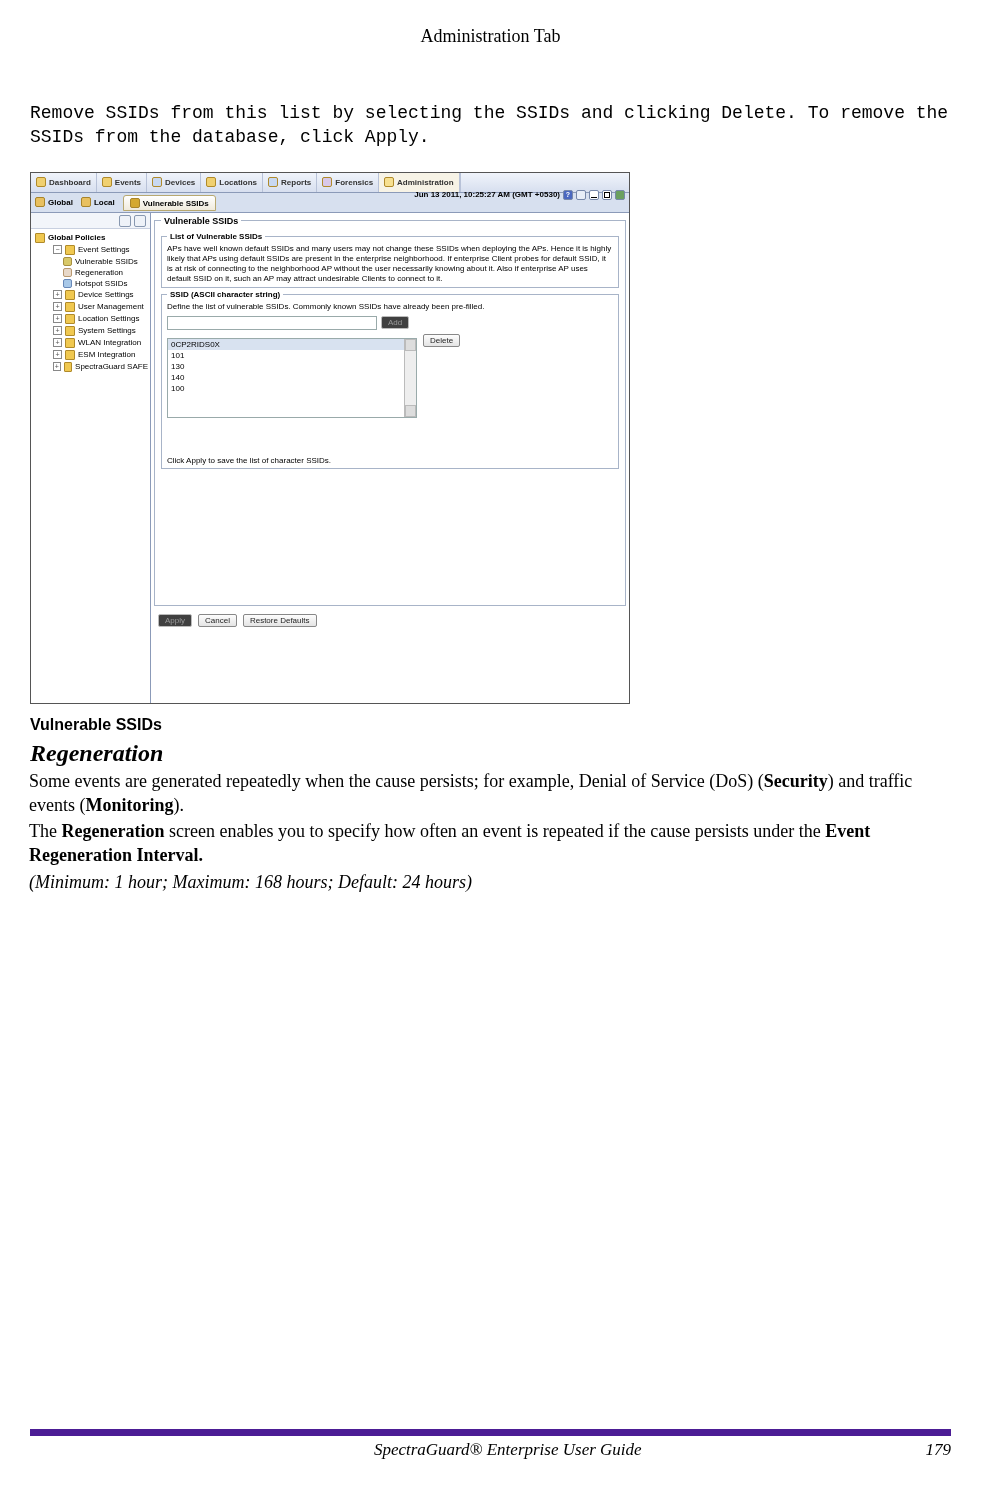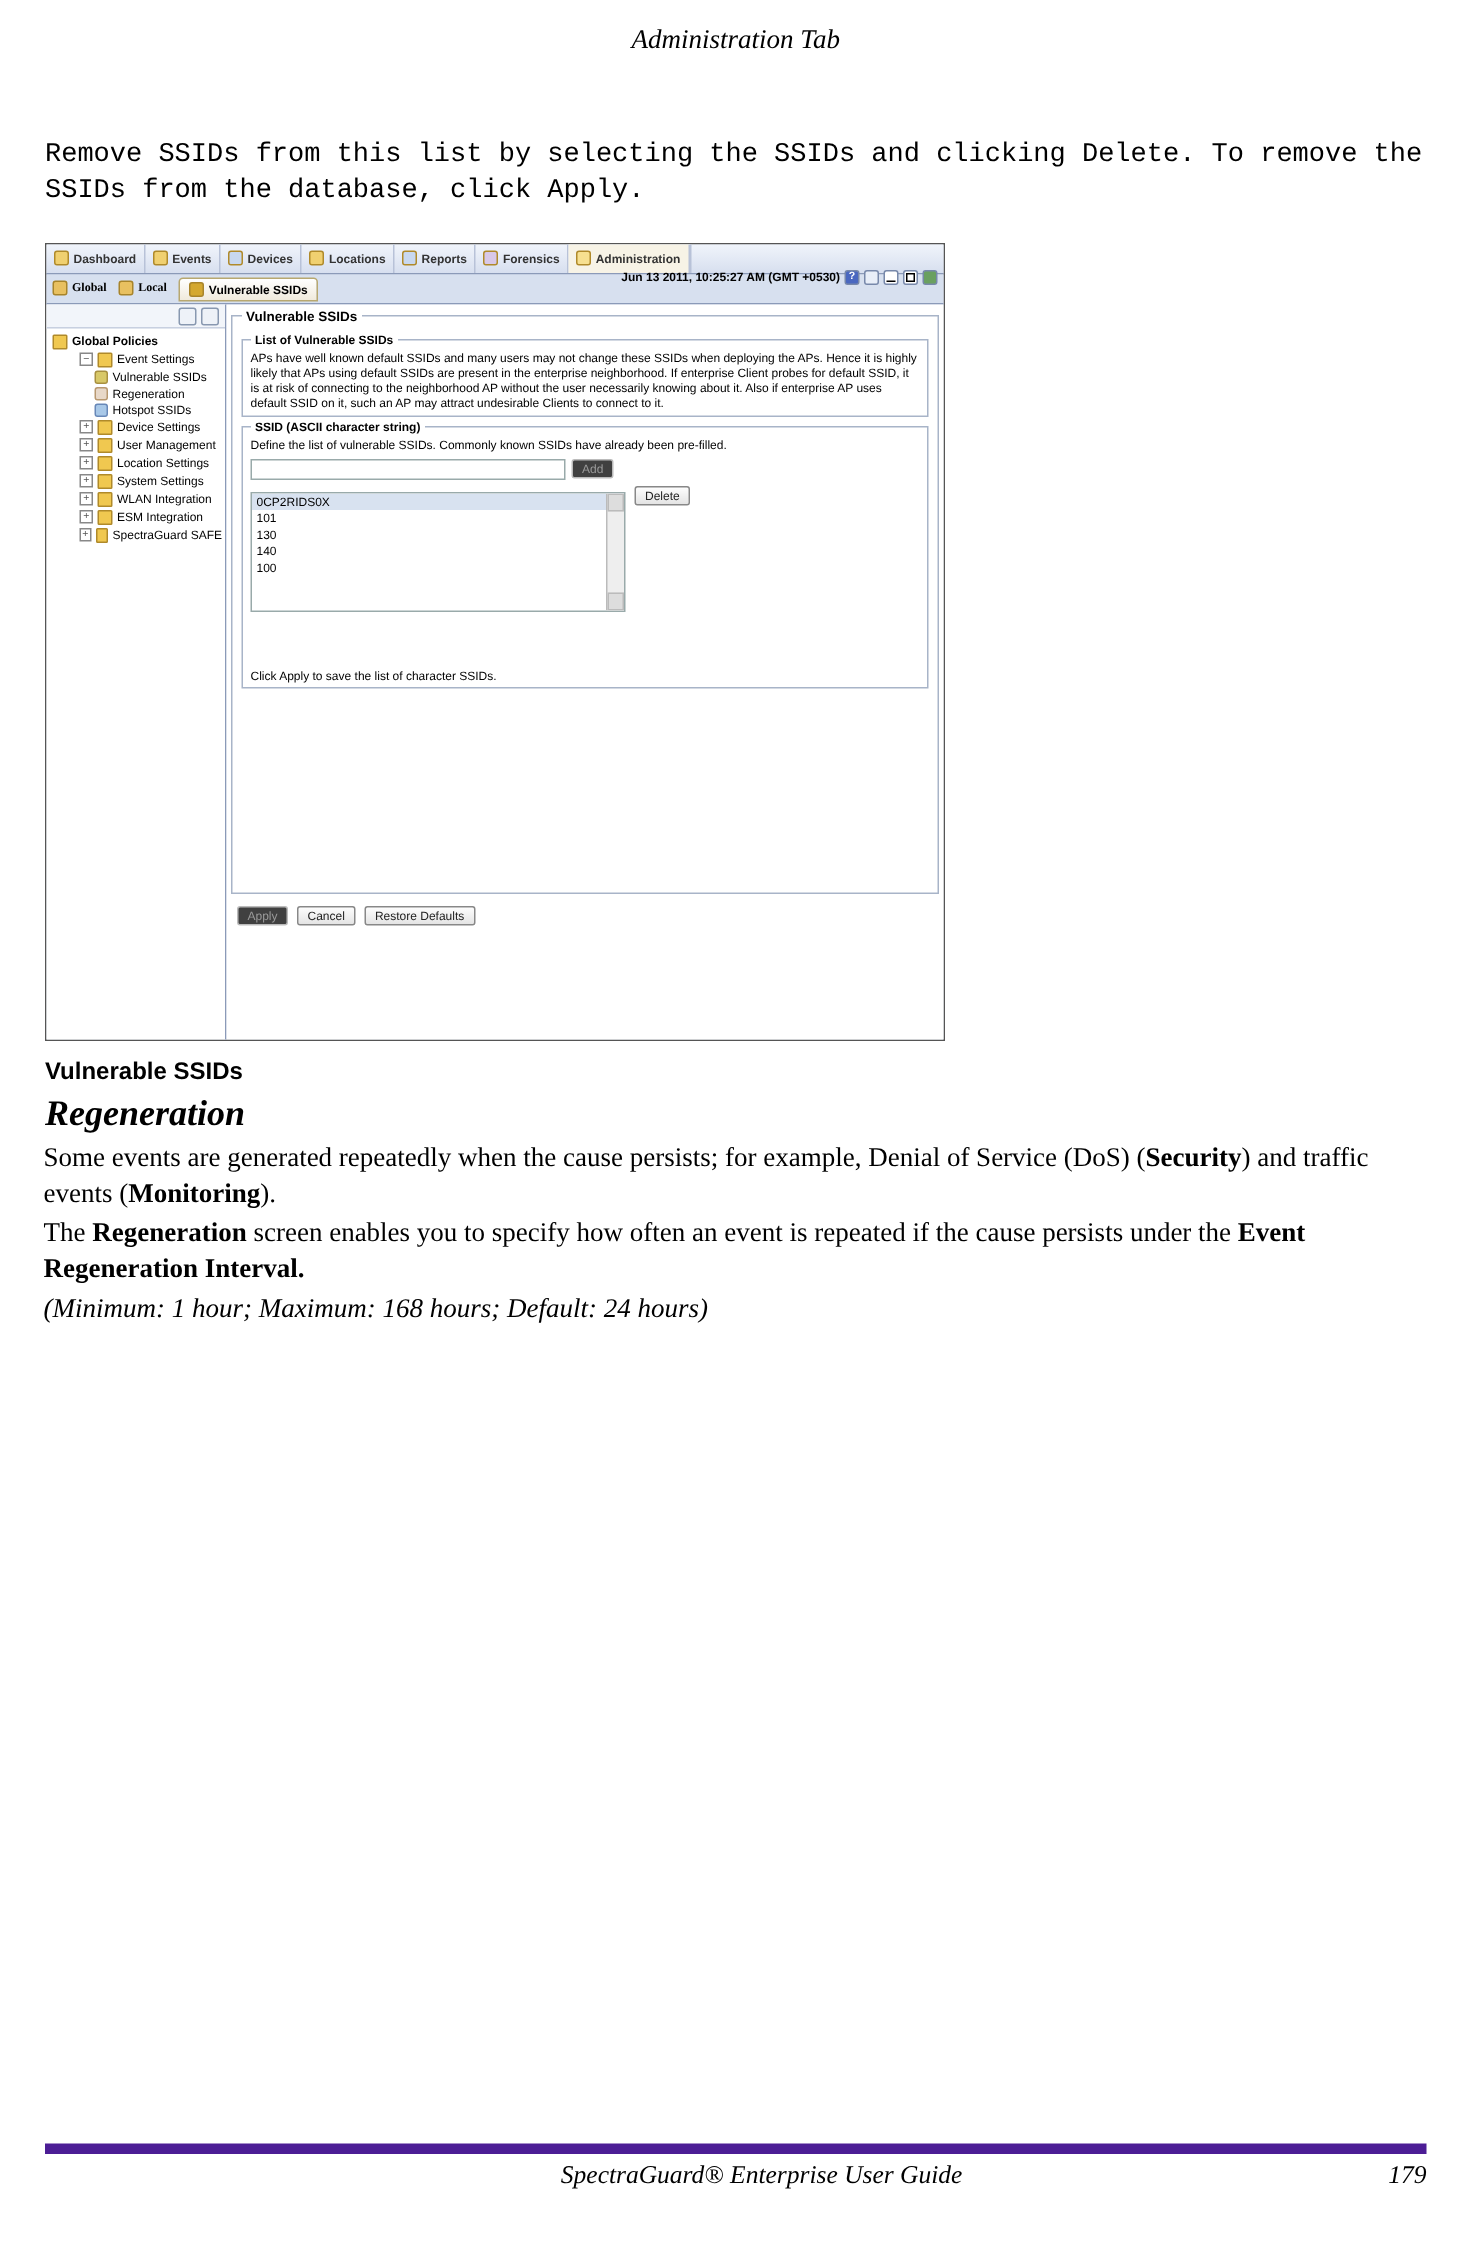--- a/index.html
+++ b/index.html
@@ -7,23 +7,22 @@
     width: 981px;
     height: 1494px;
     background: #fff;
     font-family: Georgia, 'Times New Roman', serif;
     color: #000;
     position: relative;
   }
   .page-header {
     text-align: center;
     font-size: 18px;
-    padding-top: 16px;
+    padding-top: 26px;
     font-family: 'Palatino Linotype', Palatino, Georgia, serif;
-    font-style: italic;
   }
   .body-text {
     margin: 54px 30px 0 30px;
     font-size: 18px;
     line-height: 1.35;
     font-family: Liberation Mono, monospace;
   }
   .body-text p { margin-bottom: 2px; }
 
   
@@ -105,25 +104,24 @@
     display: flex;
     align-items: center;
     height: 20px;
     background: #d7e0ef;
     border-bottom: 1px solid #8b9ab8;
     padding-left: 4px;
     gap: 8px;
   }
   .scope-item {
     display: flex;
-    align-items: flex-start;
+    align-items: flex-end;
     gap: 3px;
     font-size: 8px;
     font-weight: bold;
-    font-family: Liberation Serif, serif;
   }
   .scope-icon {
     width: 10px; height: 10px;
     background: #e8c060;
     border:1px solid #a8842a;
     border-radius:2px;
   }
   .scope-tab-active {
     display:flex; align-items:center; gap:3px;
     background: linear-gradient(#fff, #f0eadc);

